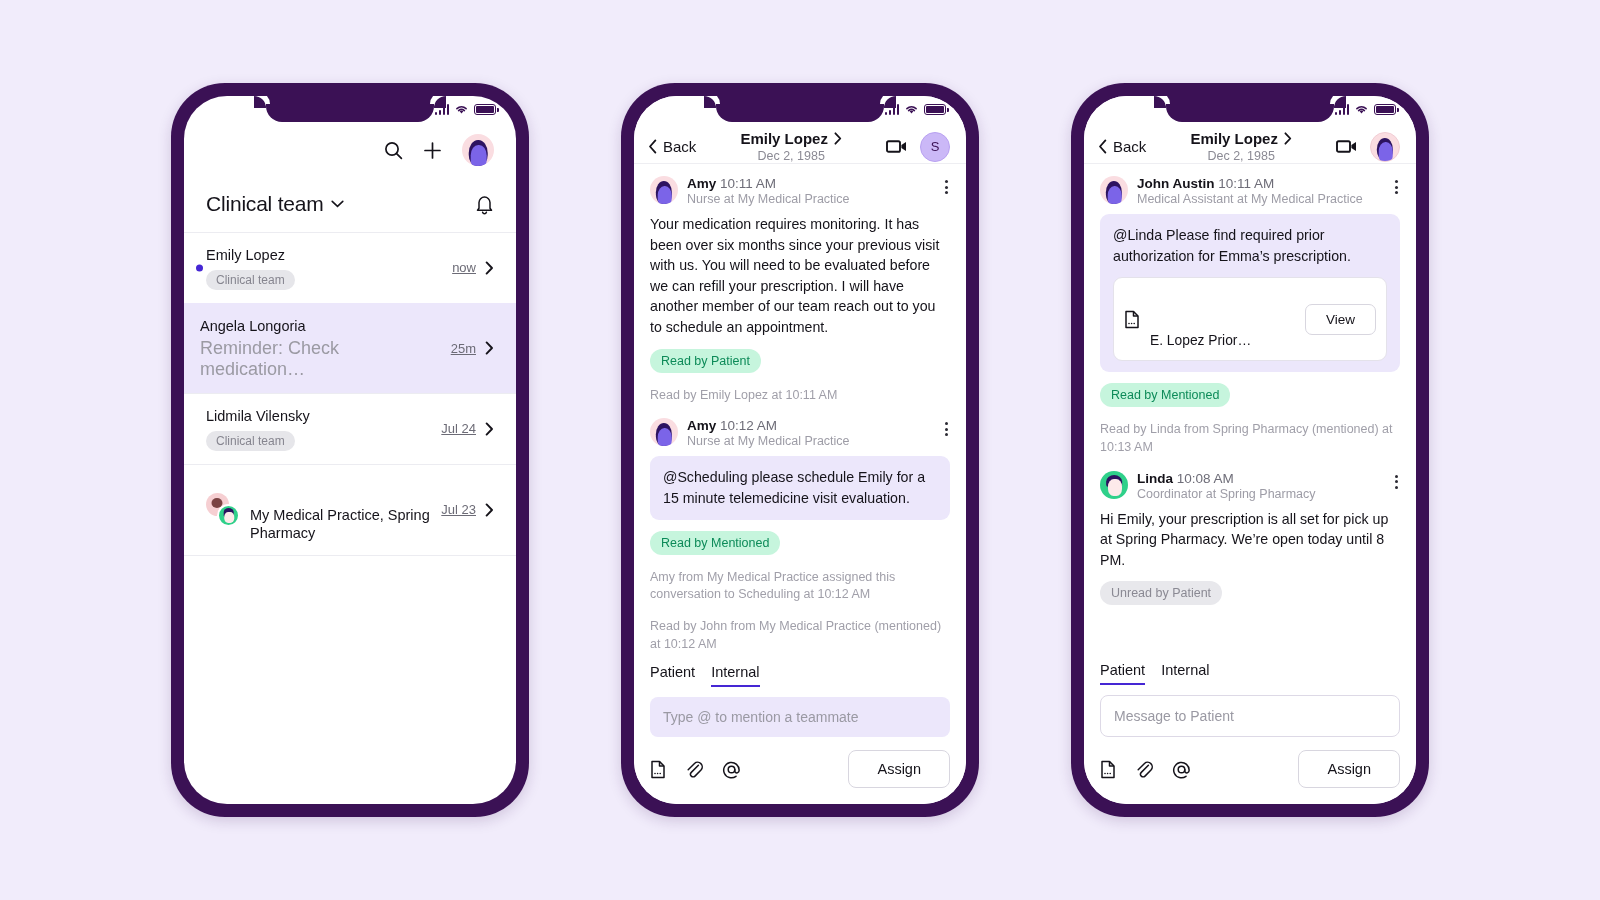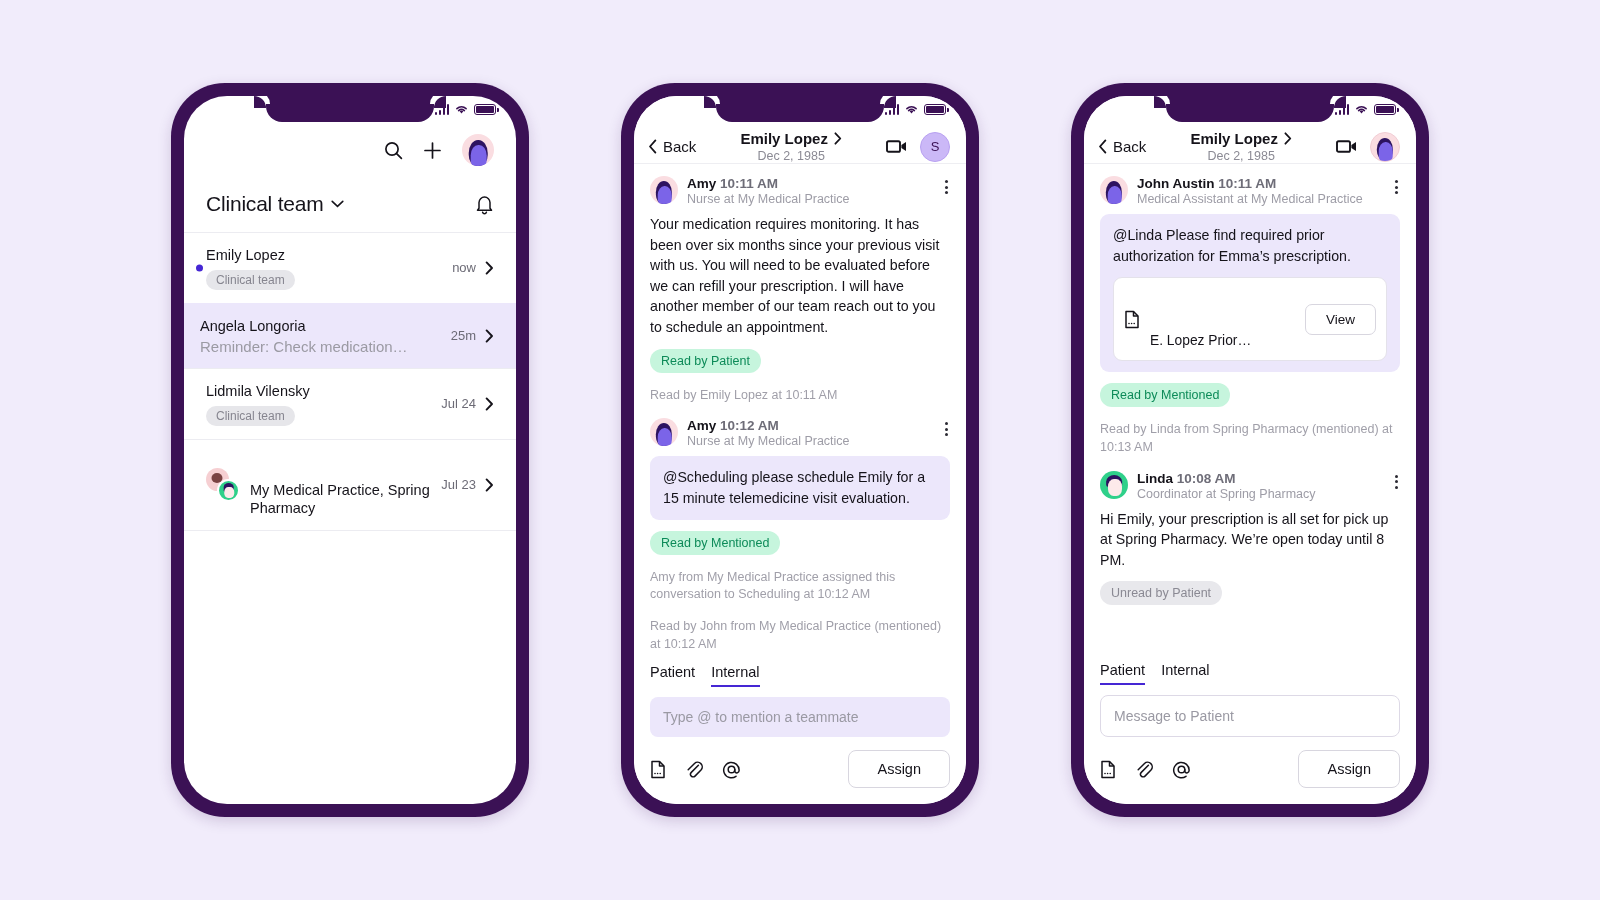--- a/index.html
+++ b/index.html
@@ -130,23 +130,23 @@
   .duo .a1 { left:0; top:0; }
   .duo .a2 { left:11px; top:11px; border:2px solid #fff; }
   .conv .texts { min-width:0; }
   .conv .cname { font-size:14.5px; color:#15131a; line-height:1.35; }
   .conv .cname.two { line-height:1.25;margin-top:28px; }
   .pill {
     display:inline-block; margin-top:4px;
     background:#e6e6ea; color:#86858f;
     font-size:12px; padding:3px 10px; border-radius:11px;
   }
-  .sub { font-size:15px; color:#9b9aa3; margin-top:2px; }
+  .sub { font-size:18px; color:#9b9aa3; margin-top:2px; }
   .conv .right { display:flex; align-items:center; gap:9px; flex:0 0 auto; margin-left:8px;}
-  .conv .time { font-size:13px; color:#6c6b76; }
+  .conv .time { font-size:13px; color:#6c6b76;text-decoration:underline; }
   .chev { color:#15131a; }
 
   
   .chat-header {
     position: relative;
     padding: 34px 16px 0 14px;
     display:flex; align-items:center; justify-content:space-between;
     border-bottom: 1px solid #eeeef2;
     background:#fff;
   }
@@ -161,21 +161,21 @@
     display:flex; align-items:center; justify-content:center;
     font-size:13px; color:#3b1155;
   }
 
   .thread { padding: 12px 16px 0 16px; }
   .msg-head { display:flex; align-items:flex-start; gap:9px; }
   .msg-head .avatar { width:28px; height:28px; }
   .mh-text { flex:1; min-width:0; }
   .mh-line1 { font-size:13.5px; color:#15131a; }
   .mh-line1 b { font-weight:700; }
-  .mh-line1 span { color:#6e6d78; font-weight:700; }
+  .mh-line1 span { color:#6e6d78; font-weight:400; }
   .mh-line2 { font-size:12.5px; color:#9d9ca6; margin-top:1px; }
   .kebab { display:flex; flex-direction:column; gap:2.5px; padding:4px 2px; cursor:pointer; }
   .kebab i { width:3px; height:3px; border-radius:50%; background:#2b2a33; display:block; }
 
   .msg-body {
     font-size:14.2px; line-height:1.45; color:#15131a; margin-top:8px;
   }
   .bubble {
     background:#ece7fb; border-radius:9px; padding:11px 13px;
     font-size:14.2px; line-height:1.45; color:#15131a; margin-top:8px;

